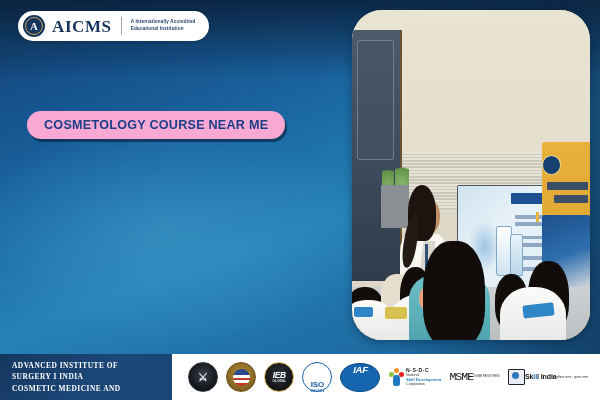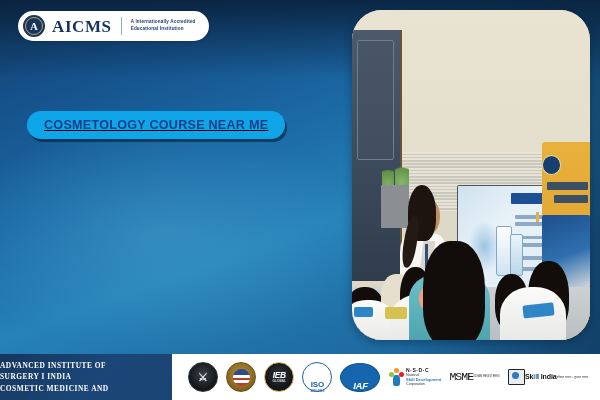--- a/index.html
+++ b/index.html
@@ -114,25 +114,24 @@
     letter-spacing: 0.15px;
     font-weight: 600;
     max-width: 72px;
   }
 
   
   .kicker {
     position: absolute;
     left: 27px;
     top: 111px;
-    background: #0ea5e9;
+    background: #f9a8d4;
     border-radius: 18px;
     padding: 8px 17px 7px;
     box-shadow: 2px 3px 0 rgba(8,24,44,0.55);
-    text-decoration: underline;
   }
   .kicker span {
     display: block;
     color: #1b3f86;
     font-weight: 700;
     font-size: 12.6px;
     letter-spacing: 0.25px;
     line-height: 1;
     white-space: nowrap;
   }
@@ -363,20 +362,21 @@
     align-items: center;
   }
   .footer-brand {
     width: 172px;
     height: 46px;
     flex: 0 0 172px;
     background: linear-gradient(135deg, #15375f 0%, #1b4677 55%, #1a4472 100%);
     display: flex;
     flex-direction: column;
     justify-content: center;
+    padding-left: 12px;
     box-sizing: border-box;
   }
   .footer-brand span {
     display: block;
     color: #ffffff;
     font-family: "Liberation Serif", serif;
     font-weight: 700;
     font-size: 7.4px;
     letter-spacing: 0.5px;
     line-height: 1.5;
@@ -433,21 +433,21 @@
     flex-direction: column;
   }
   .seal-iso b { font-size: 8px; line-height: 1; letter-spacing: -0.2px; margin-top: 20px; }
   .seal-iso u { text-decoration: none; font-size: 2.9px; }
   .seal-iaf {
     width: 38px; height: 27px;
     border-radius: 50%;
     background: #1566ae;
     color: #ffffff;
     display: flex;
-    align-items: flex-end;
+    align-items: flex-start;
     justify-content: center;
     border: 1.4px solid #0f4f8c;
   }
   .seal-iaf b { font-size: 9.5px; font-style: italic; letter-spacing: -0.3px; }
   .nsdc { display: flex; align-items: center; gap: 2.5px; }
   .nsdc-fig { width: 15px; height: 18px; position: relative; }
   .nf { position: absolute; border-radius: 50%; }
   .nsdc-txt { line-height: 1.18; }
   .nsdc-txt b { display: block; font-size: 5.1px; color: #1a1a1a; letter-spacing: 0.5px; }
   .nsdc-txt s { display: block; text-decoration: none; font-size: 3.6px; color: #333; }

